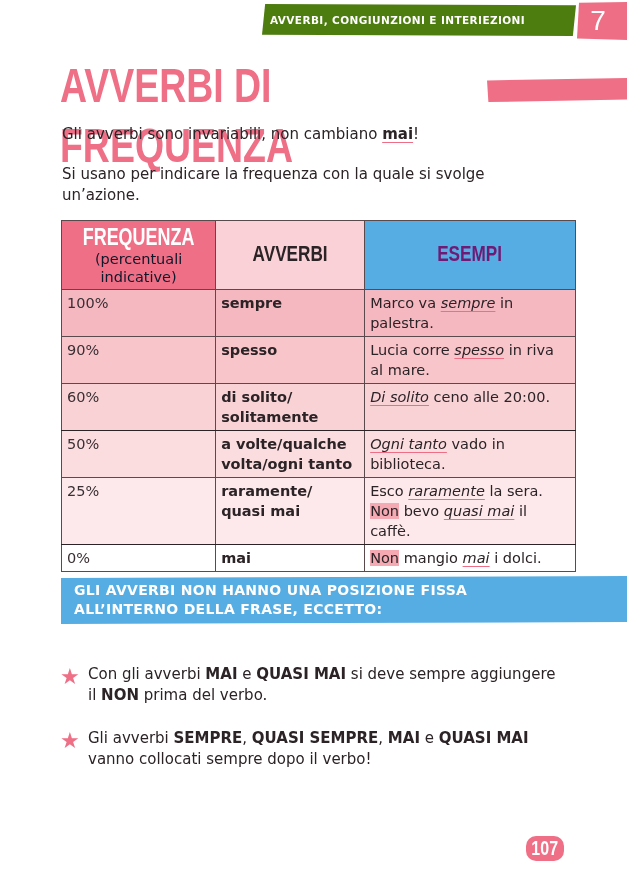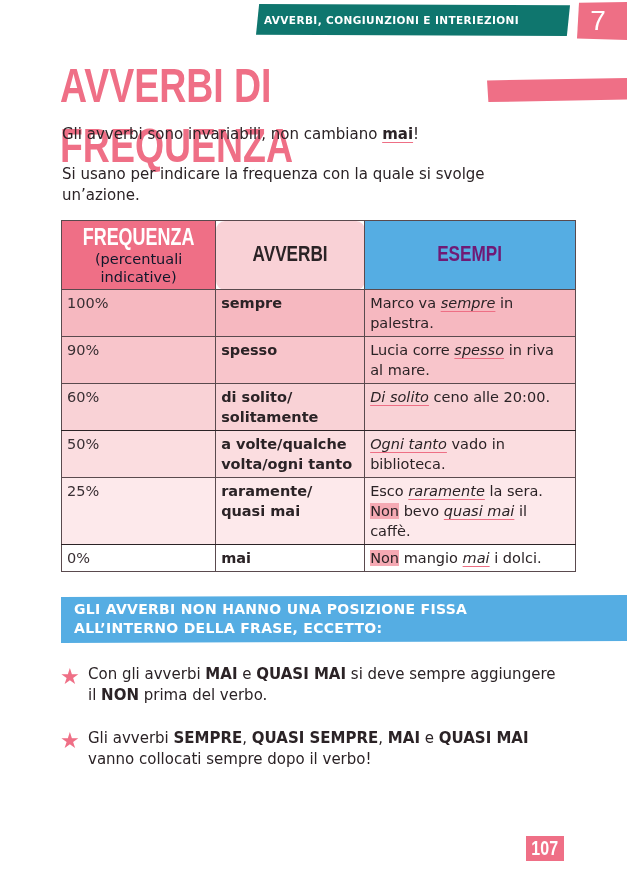--- a/index.html
+++ b/index.html
@@ -1,22 +1,22 @@
 <!DOCTYPE html>
 <html><head>
 <meta charset="utf-8">
 <style>
   * { box-sizing: border-box; margin: 0; padding: 0; }
   html, body { width: 627px; height: 889px; background: #ffffff; overflow: hidden; }
   body { position: relative; font-family: "DejaVu Sans", sans-serif; color: #2b2326; }
 
   
   .chapter-banner {
-    position: absolute; left: 256px; top: 4px; width: 314px; height: 32px;
-    background: #0f766e;
+    position: absolute; left: 262px; top: 4px; width: 314px; height: 32px;
+    background: #4d7c0f;
     clip-path: polygon(1% 0, 100% 4%, 99% 100%, 0 96%);
     display: flex; align-items: center; padding-left: 8px;
   }
   .chapter-banner span {
     color: #fff; font-family: "DejaVu Sans", sans-serif; font-weight: bold;
     font-size: 10.5px; letter-spacing: 0.4px;
   }
   .chapter-number {
     position: absolute; left: 577px; top: 2px; width: 50px; height: 38px;
     background: #ee6f85;
@@ -50,57 +50,57 @@
     position: absolute; left: 61px; top: 220px; width: 515px;
     border-collapse: collapse; font-size: 14.5px; line-height: 20px; padding-left: 28px;
   }
   .freq-table td, .freq-table th { border: 1px solid #5a4a4e; vertical-align: top; padding: 3px 5px; text-align: left; }
   .freq-table th { vertical-align: middle; text-align: center; font-weight: normal; }
   .freq-table .col-freq { width: 115px; }
   .freq-table .col-adv { width: 149px; }
   .th-freq { background: #ef6f86; color: #fff; line-height: 18px; padding: 3px 2px; }
   .th-freq .big { display: block; font-family: "Liberation Sans", sans-serif; font-weight: bold; font-size: 23px; line-height: 26px; transform: scaleX(0.78); letter-spacing: 0; }
   .th-freq .small { display: block; font-size: 14.5px; color: #0f172a; }
-  .th-adv { background: #f9d1d6; color: #2b2326; border-radius: 9px; }
+  .th-adv { background: #f9d1d6; color: #2b2326; }
   .th-es { background: #55ade3; color: #701a75; }
   .th-adv span, .th-es span { display: inline-block; font-family: "Liberation Sans", sans-serif; font-weight: bold; font-size: 22px; transform: scaleX(0.78); }
   .freq-table tr.r0 td { background: #f6b8c0; }
   .freq-table tr.r1 td { background: #f8c5cb; }
   .freq-table tr.r2 td { background: #f9d2d6; margin-top: 20px; }
   .freq-table tr.r3 td { background: #fbdde0; }
   .freq-table tr.r4 td { background: #fde9eb; }
   .freq-table tr.r5 td { background: #ffffff; }
   .freq-table td.adv { font-weight: bold; }
   .freq-table td.pct { color: #3a3034; }
   .ex-line { display: block; }
   .ex-hl { font-style: italic; text-decoration: underline; text-decoration-color: #ee6f85; text-underline-offset: 3px; }
   .non-hl { background: #f5a9b3; }
   .freq-table tr.sep td { border-bottom-color: #2b2326; }
 
   
   .note-banner {
-    position: absolute; left: 61px; top: 595px; width: 566px; height: 48px;
+    position: absolute; left: 61px; top: 576px; width: 566px; height: 48px;
     background: #55ade3;
     clip-path: polygon(0 4%, 100% 0, 100% 96%, 0 100%);
     padding: 5px 0 0 13px;
     color: #fff; font-weight: bold; font-size: 14px; line-height: 19px; letter-spacing: 0.3px;
   }
 
   
   .bullets { position: absolute; left: 60px; top: 664px; width: 500px; font-size: 15px; line-height: 21px; }
   .bullet { display: flex; margin-bottom: 22px; }
   .bullet .star { width: 28px; flex: none; color: #ef6f86; font-size: 22px; line-height: 22px; padding-top: 2px; }
   .bullet .txt b { font-weight: bold; }
 
   
   .page-num {
     position: absolute; left: 526px; top: 836px; width: 38px; height: 25px;
     background: #ef6f86; color: #fff;
     font-family: "Liberation Sans", sans-serif; font-weight: bold; font-size: 20px;
-    display: flex; align-items: center; justify-content: center;
+    display: flex; align-items: center; justify-content: center; border-radius: 10px;
   }
   .page-num span { display: inline-block; transform: scaleX(0.8); }
 </style>
 </head>
 <body>
 
 <div class="chapter-banner">
   <span>AVVERBI, CONGIUNZIONI E INTERIEZIONI</span>
 </div>
 <div class="chapter-number">7</div>

